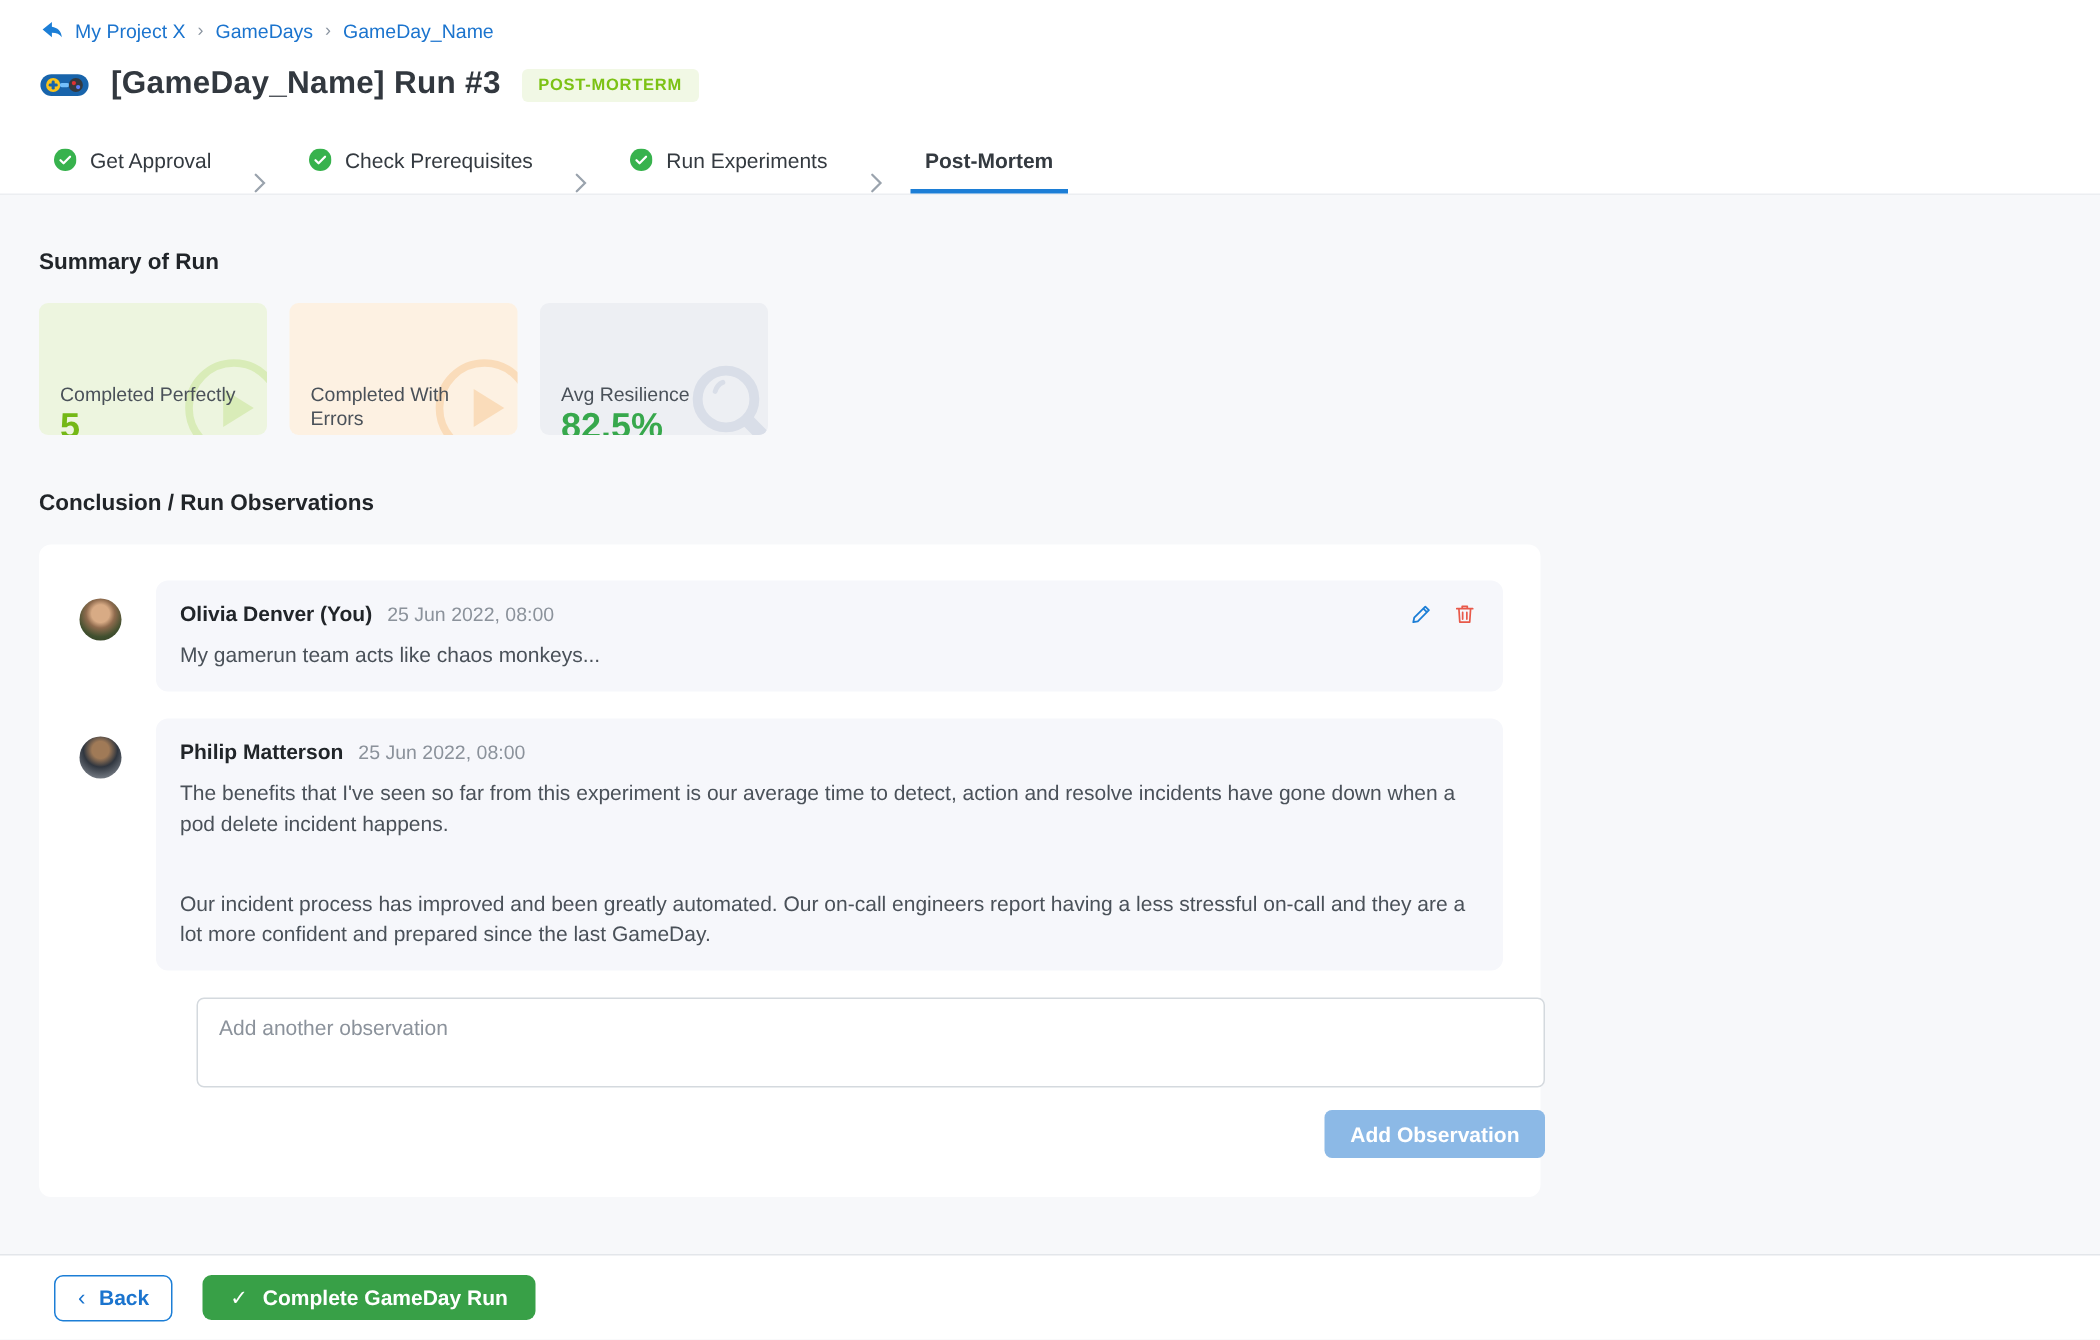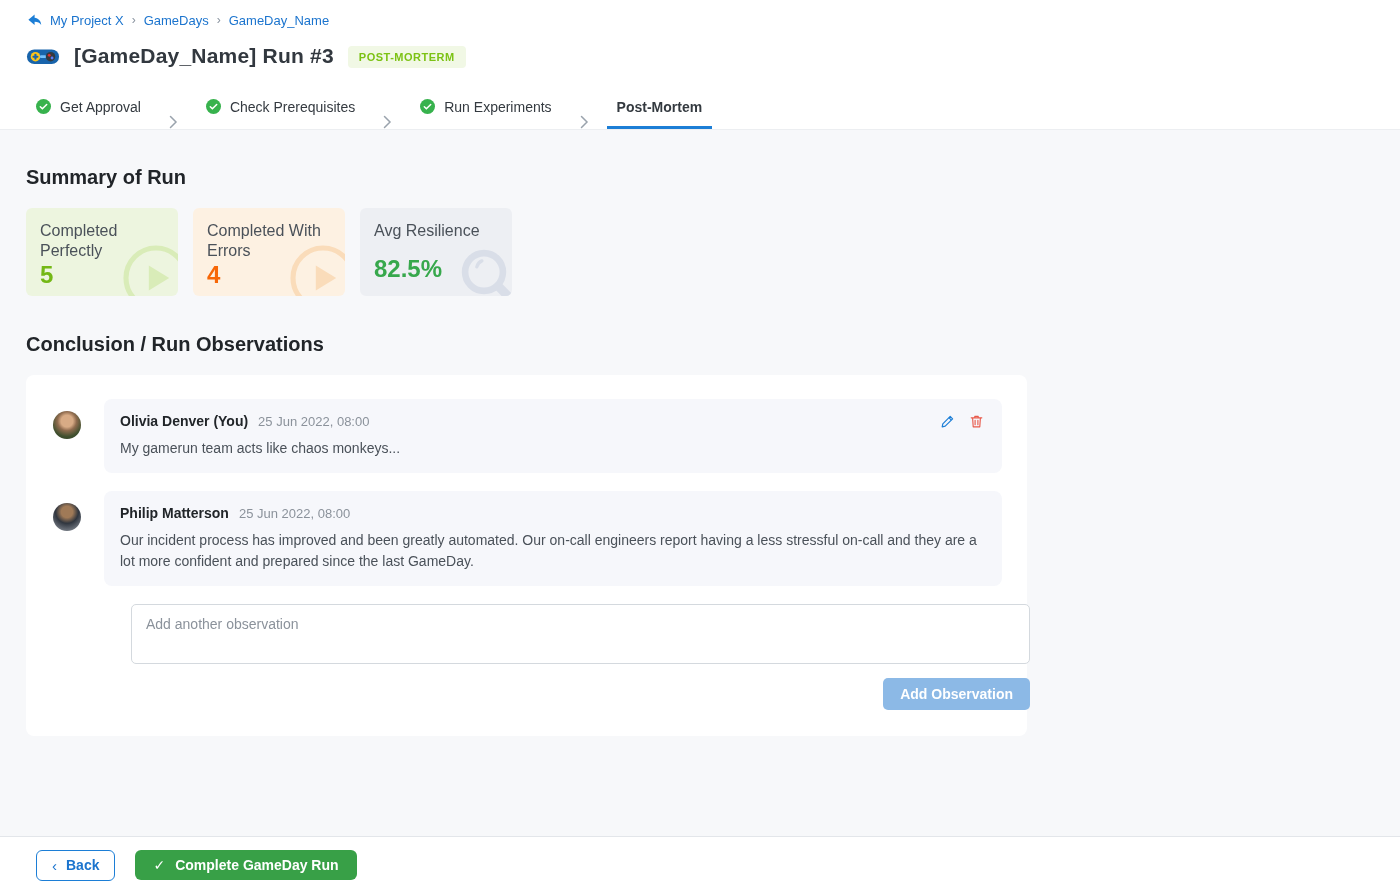--- a/index.html
+++ b/index.html
@@ -27,48 +27,48 @@
     background:#fff; display:flex; align-items:flex-end;
     padding:0 26px; height:46px; border-bottom:1px solid #eceef1;
   }
   .step { display:flex; align-items:center; gap:9px; font-size:14px; color:#343a40;
           padding:0 10px; height:100%; cursor:pointer; }
   .step.active { font-weight:bold; border-bottom:3px solid #1c7ed6; padding-top:3px; }
   .step-sep { color:#9aa3ad; margin:0 18px; display:flex; align-items:center; }
   .check-circle { width:15px; height:15px; display:inline-flex; }
   
   .main { flex:1; padding:36px 26px 0 26px; }
-  .section-heading { font-size:20px; font-weight:bold; color:#212529; }
+  .section-heading { font-size:15px; font-weight:bold; color:#212529; }
   .cards { display:flex; gap:15px; margin:19px 0 0 0; }
   .stat-card {
     width:152px; height:88px; border-radius:6px; padding:13px 14px;
     position:relative; overflow:hidden; display:flex; flex-direction:column;
   }
-  .stat-label { font-size:16px; color:#4a5159; line-height:1.25; position:relative; z-index:1; }
+  .stat-label { font-size:13px; color:#4a5159; line-height:1.25; position:relative; z-index:1;margin-top:40px; }
   .stat-value { font-size:24px; font-weight:bold; margin-top:auto; position:relative; z-index:1; }
   .watermark { position:absolute; right:-14px; bottom:-18px; width:72px; height:72px; }
   .obs-heading { margin-top:37px; }
   .obs-card {
     background:#fff; border-radius:8px; width:1001px;
     margin-top:19px; padding:24px 25px 26px 27px;
   }
   .comment-row { display:flex; gap:23px; margin-bottom:18px; }
   .avatar { width:28px; height:28px; border-radius:50%; flex:none; margin-top:12px; }
   .avatar-olivia { background:radial-gradient(circle at 50% 36%, #d8ab85 0 26%, #8f6b4e 42%, #41502f 68%, #2c3a22 100%); }
   .avatar-philip { background:radial-gradient(circle at 50% 32%, #a07a57 0 24%, #30363f 48%, #6d737c 78%, #9aa0a8 100%); }
   .bubble { background:#f6f7fb; border-radius:8px; padding:14px 18px 15px 16px; flex:1; }
   .bubble-head { display:flex; align-items:center; }
   .author { font-size:14px; font-weight:bold; color:#212529; }
   .timestamp { font-size:13px; color:#8b929b; margin-left:10px; }
   .bubble-actions { margin-left:auto; display:flex; gap:14px; }
   .icon-btn { width:15px; height:15px; cursor:pointer; display:inline-flex; }
   .icon-edit { color:#1c7ed6; }
   .icon-delete { color:#e8594a; }
   .bubble-text { font-size:14px; color:#4a5159; line-height:1.45; margin-top:9px; }
-  .bubble-text p + p { margin-top:18px; }
+  .bubble-text p + p { margin-top:33px; }
   .obs-input-wrap { margin-left:78px; }
   .obs-input {
     width:899px; height:60px; resize:none; border:1px solid #d4d9de; border-radius:5px;
     padding:11px 14px; font-family:"Liberation Sans", sans-serif; font-size:14px; color:#343a40;
     outline:none;
   }
   .obs-input::placeholder { color:#8b929b; }
   .add-obs-row { width:899px; margin-left:78px; display:flex; justify-content:flex-end; margin-top:10px; }
   .add-obs-btn {
     background:#8cb9e6; color:#fff; border:none; border-radius:5px;
@@ -245,20 +245,21 @@
     </div>
 
     <div class="comment-row">
       <div class="avatar avatar-philip"></div>
       <div class="bubble">
         <div class="bubble-head">
           <span class="author">Philip Matterson</span>
           <span class="timestamp">25 Jun 2022, 08:00</span>
         </div>
         <div class="bubble-text">
+          <p>The benefits that I've seen so far from this experiment is our average time to detect, action and resolve incidents have gone down when a pod delete incident happens.</p>
           <p>Our incident process has improved and been greatly automated. Our on-call engineers report having a less stressful on-call and they are a lot more confident and prepared since the last GameDay.</p>
         </div>
       </div>
     </div>
 
     <div class="obs-input-wrap" style="margin-top:16px;">
       <textarea class="obs-input" placeholder="Add another observation" style=""></textarea>
     </div>
     <div class="add-obs-row">
       <button class="add-obs-btn">Add Observation</button>

